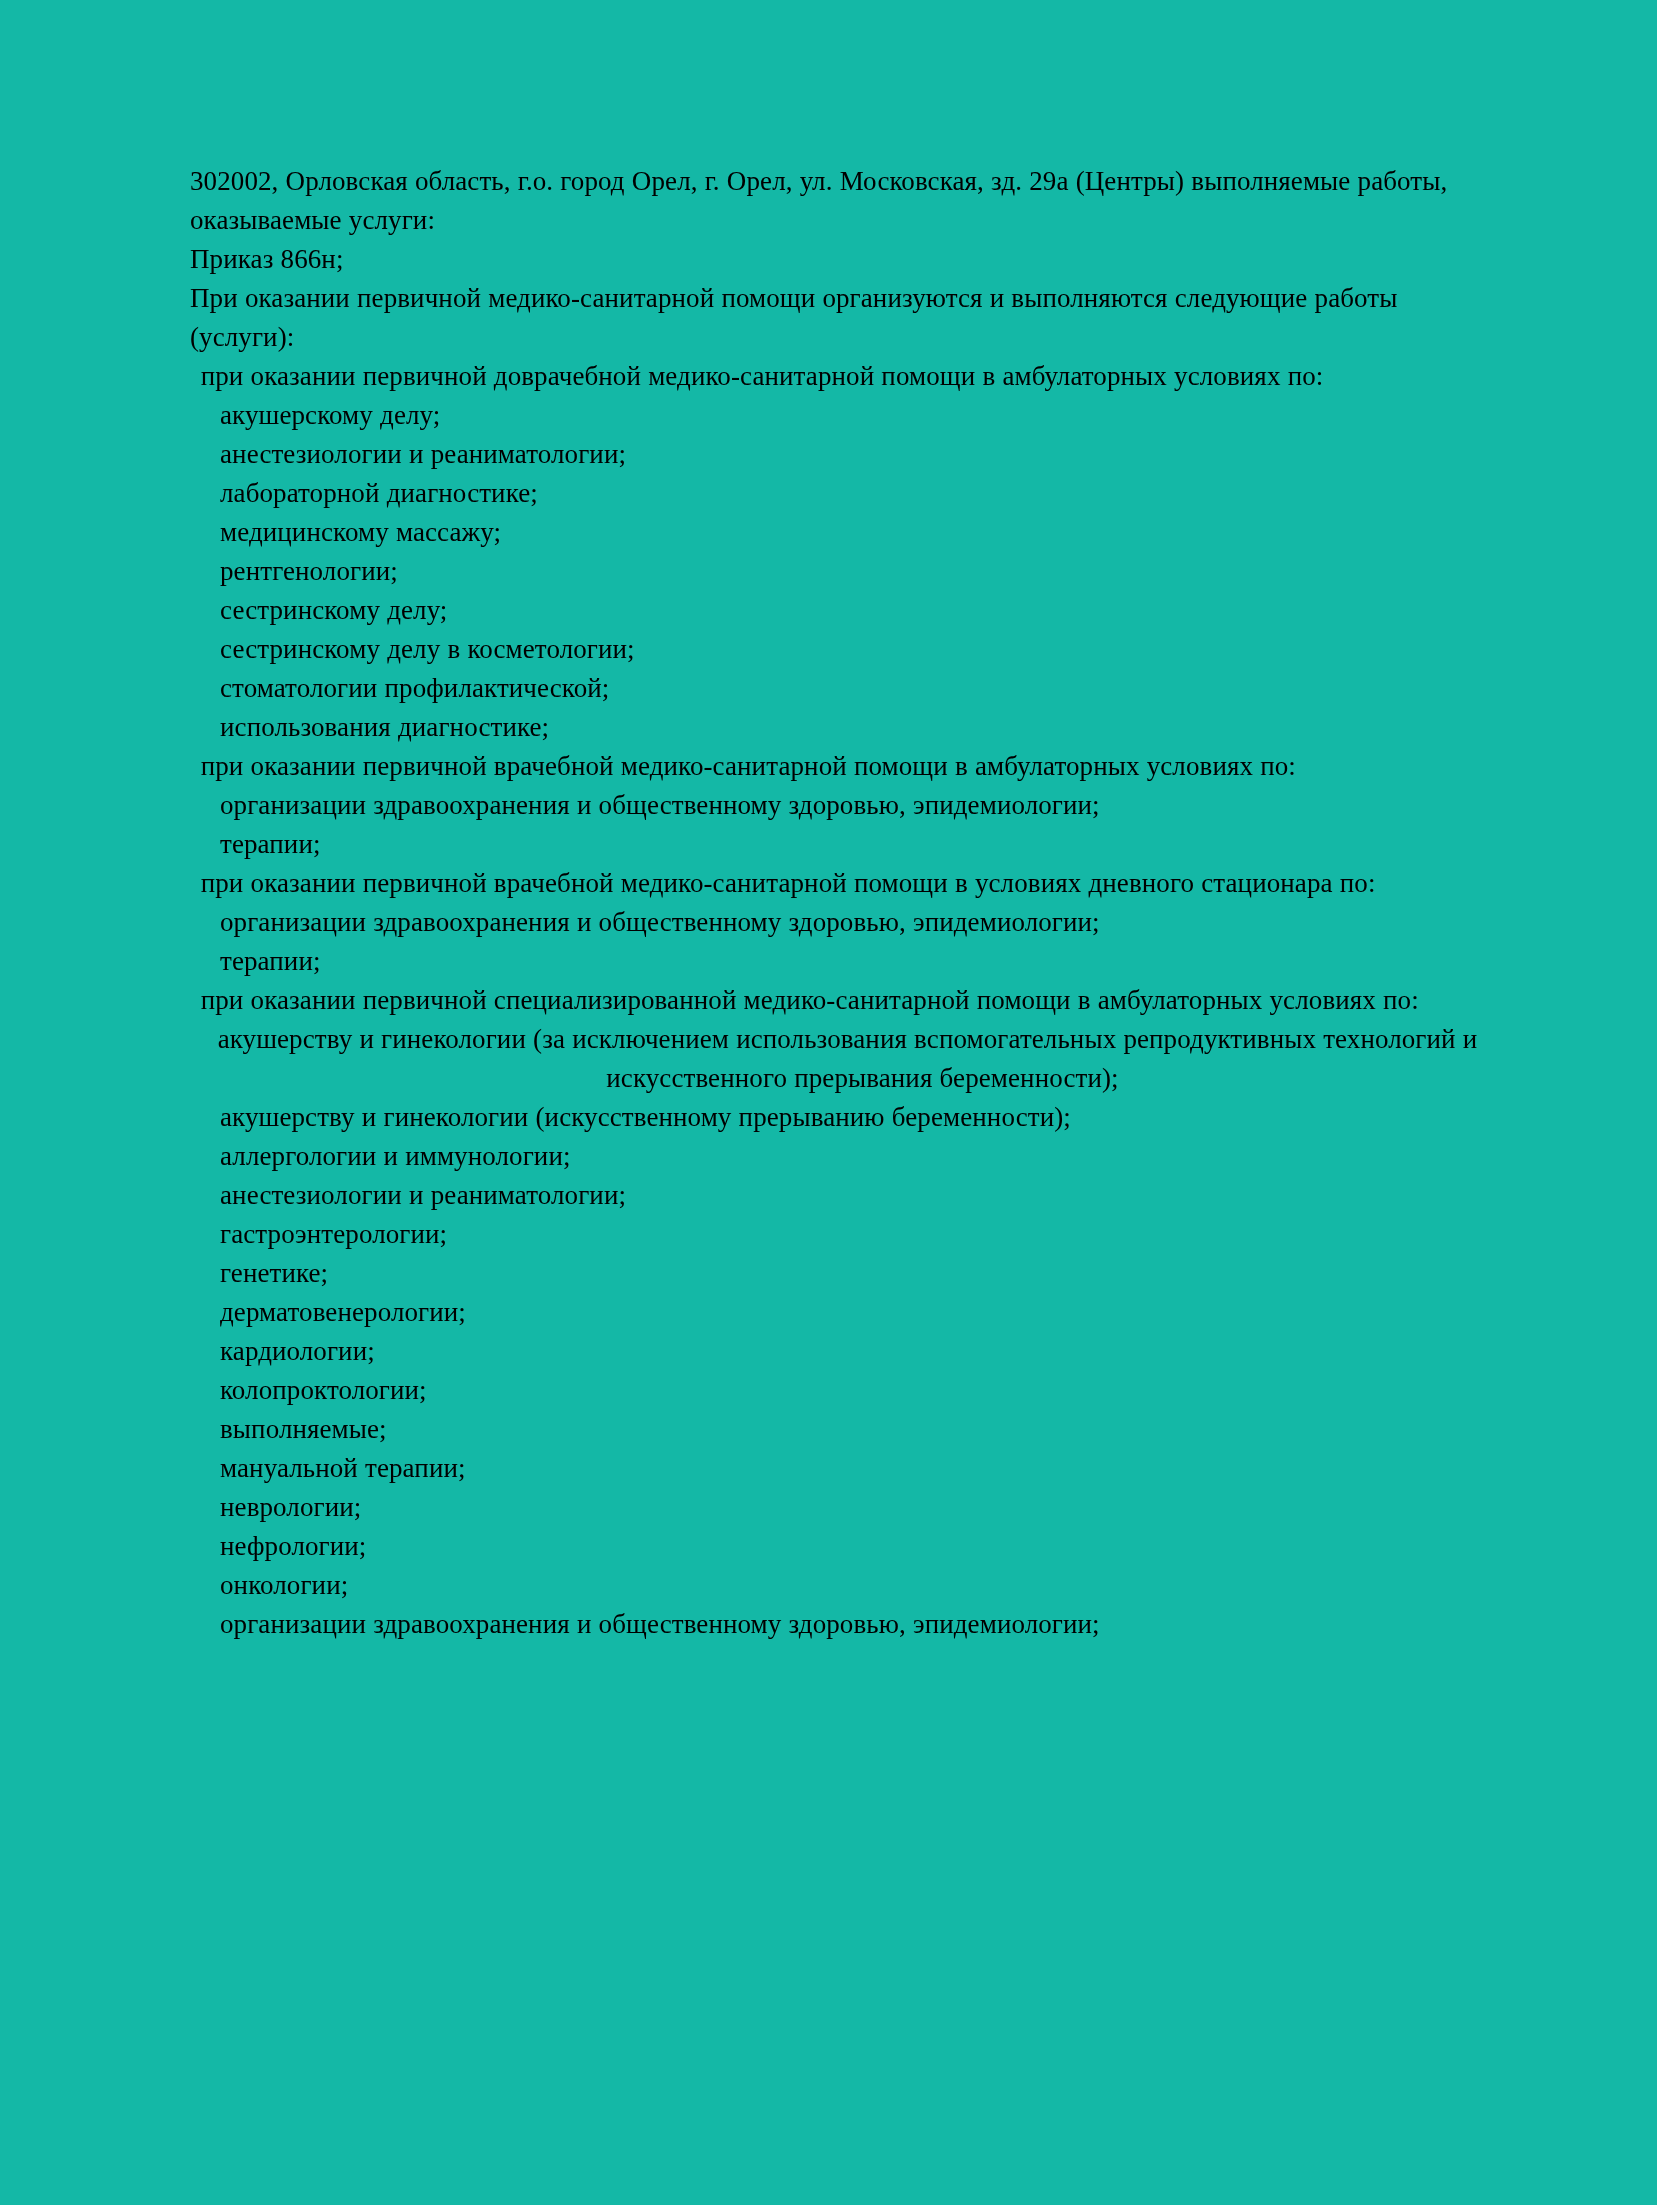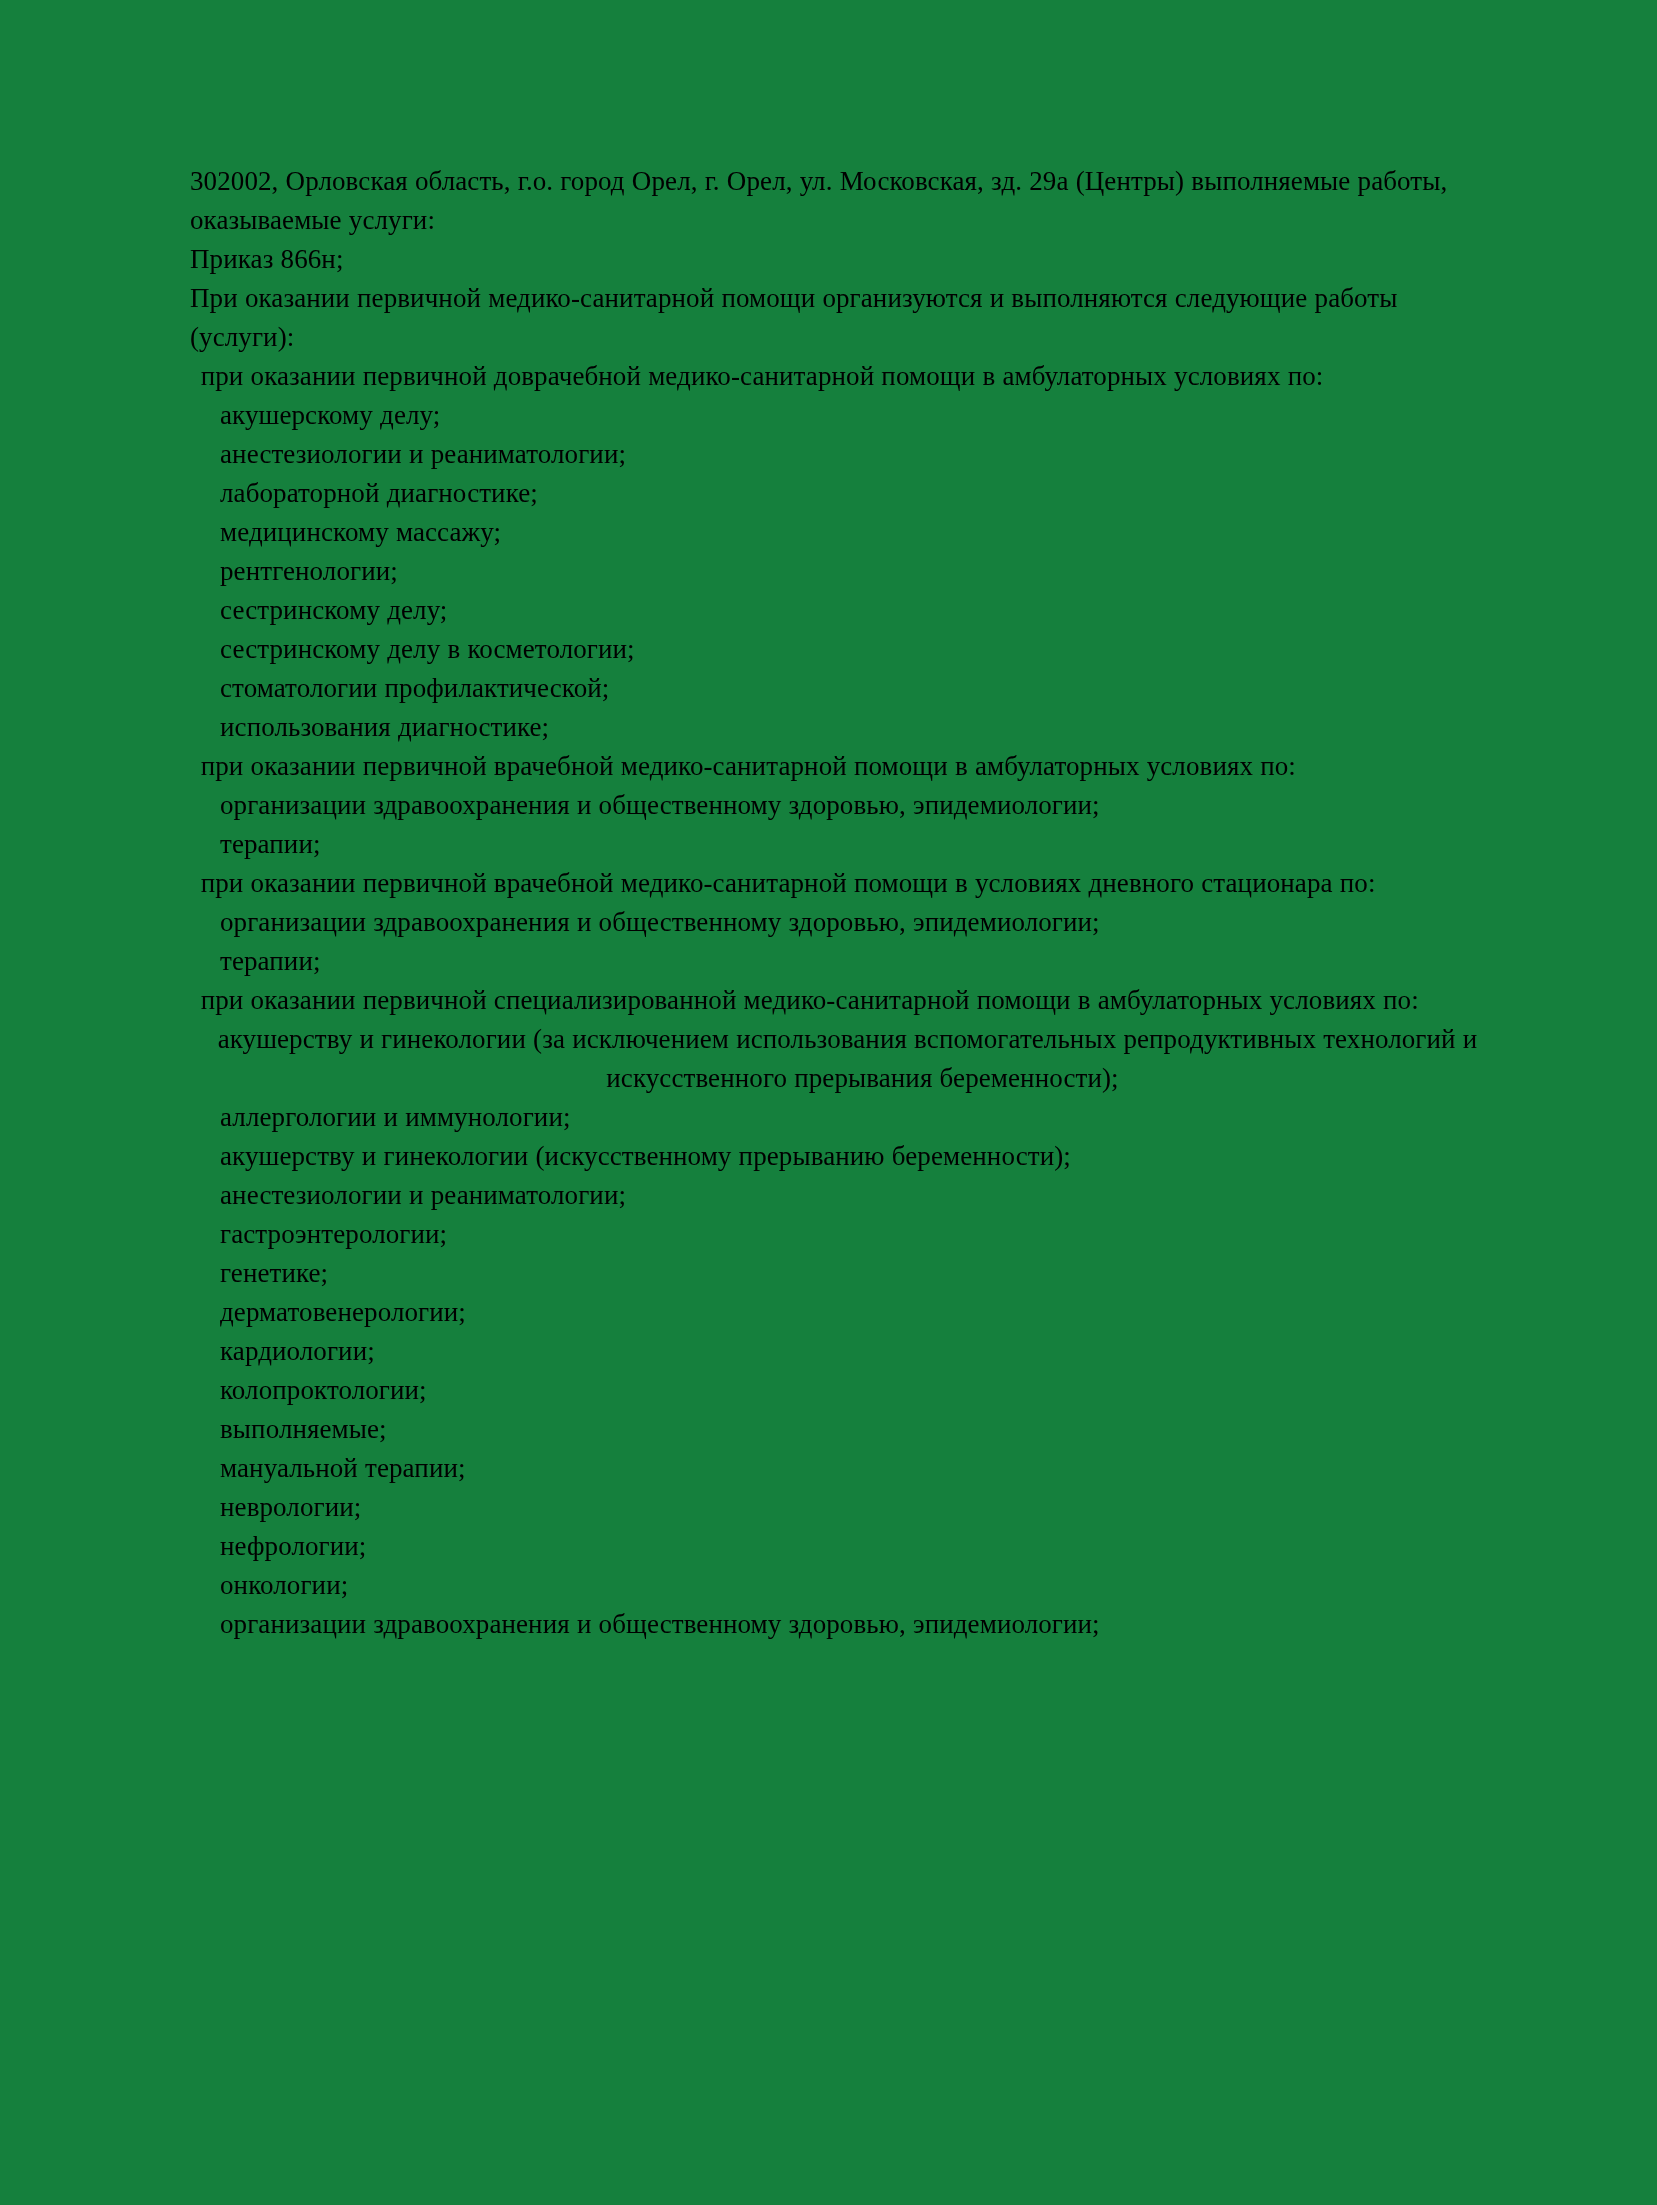--- a/index.html
+++ b/index.html
@@ -38,21 +38,21 @@
   }
   
   .lvl-0 { margin-left: 0px; }
   .lvl-1 { margin-left: 0px; text-indent: 10.7px; }
   .lvl-2 { margin-left: 30px; }
   .lvl-2-wrap { margin-left: 30px; text-indent: -30px; text-align: center; }
 </style>
 </head>
 <body style="background: rgb(255, 255, 255); color: rgb(0, 0, 0);">
 
-<div class="page" style="background: #15803d;">
+<div class="page" style="background: #14b8a6;">
   <div class="doc-body" id="doc-body">
       <p class="para lvl-0">302002, Орловская область, г.о. город Орел, г. Орел, ул. Московская, зд. 29а (Центры) выполняемые работы, оказываемые услуги:</p>
       <p class="para lvl-0">Приказ 866н;</p>
       <p class="para lvl-0">При оказании первичной медико-санитарной помощи организуются и выполняются следующие работы (услуги):</p>
       <p class="para lvl-1">при оказании первичной доврачебной медико-санитарной помощи в амбулаторных условиях по:</p>
       <p class="para lvl-2">акушерскому делу;</p>
       <p class="para lvl-2">анестезиологии и реаниматологии;</p>
       <p class="para lvl-2">лабораторной диагностике;</p>
       <p class="para lvl-2">медицинскому массажу;</p>
       <p class="para lvl-2">рентгенологии;</p>
@@ -61,22 +61,22 @@
       <p class="para lvl-2">стоматологии профилактической;</p>
       <p class="para lvl-2">использования диагностике;</p>
       <p class="para lvl-1">при оказании первичной врачебной медико-санитарной помощи в амбулаторных условиях по:</p>
       <p class="para lvl-2">организации здравоохранения и общественному здоровью, эпидемиологии;</p>
       <p class="para lvl-2">терапии;</p>
       <p class="para lvl-1">при оказании первичной врачебной медико-санитарной помощи в условиях дневного стационара по:</p>
       <p class="para lvl-2">организации здравоохранения и общественному здоровью, эпидемиологии;</p>
       <p class="para lvl-2">терапии;</p>
       <p class="para lvl-1">при оказании первичной специализированной медико-санитарной помощи в амбулаторных условиях по:</p>
       <p class="para lvl-2-wrap">акушерству и гинекологии (за исключением использования вспомогательных репродуктивных технологий и искусственного прерывания беременности);</p>
+      <p class="para lvl-2">акушерству и гинекологии (искусственному прерыванию беременности);</p>
       <p class="para lvl-2">аллергологии и иммунологии;</p>
-      <p class="para lvl-2">акушерству и гинекологии (искусственному прерыванию беременности);</p>
       <p class="para lvl-2">анестезиологии и реаниматологии;</p>
       <p class="para lvl-2">гастроэнтерологии;</p>
       <p class="para lvl-2">генетике;</p>
       <p class="para lvl-2">дерматовенерологии;</p>
       <p class="para lvl-2">кардиологии;</p>
       <p class="para lvl-2">колопроктологии;</p>
       <p class="para lvl-2">выполняемые;</p>
       <p class="para lvl-2">мануальной терапии;</p>
       <p class="para lvl-2">неврологии;</p>
       <p class="para lvl-2">нефрологии;</p>

